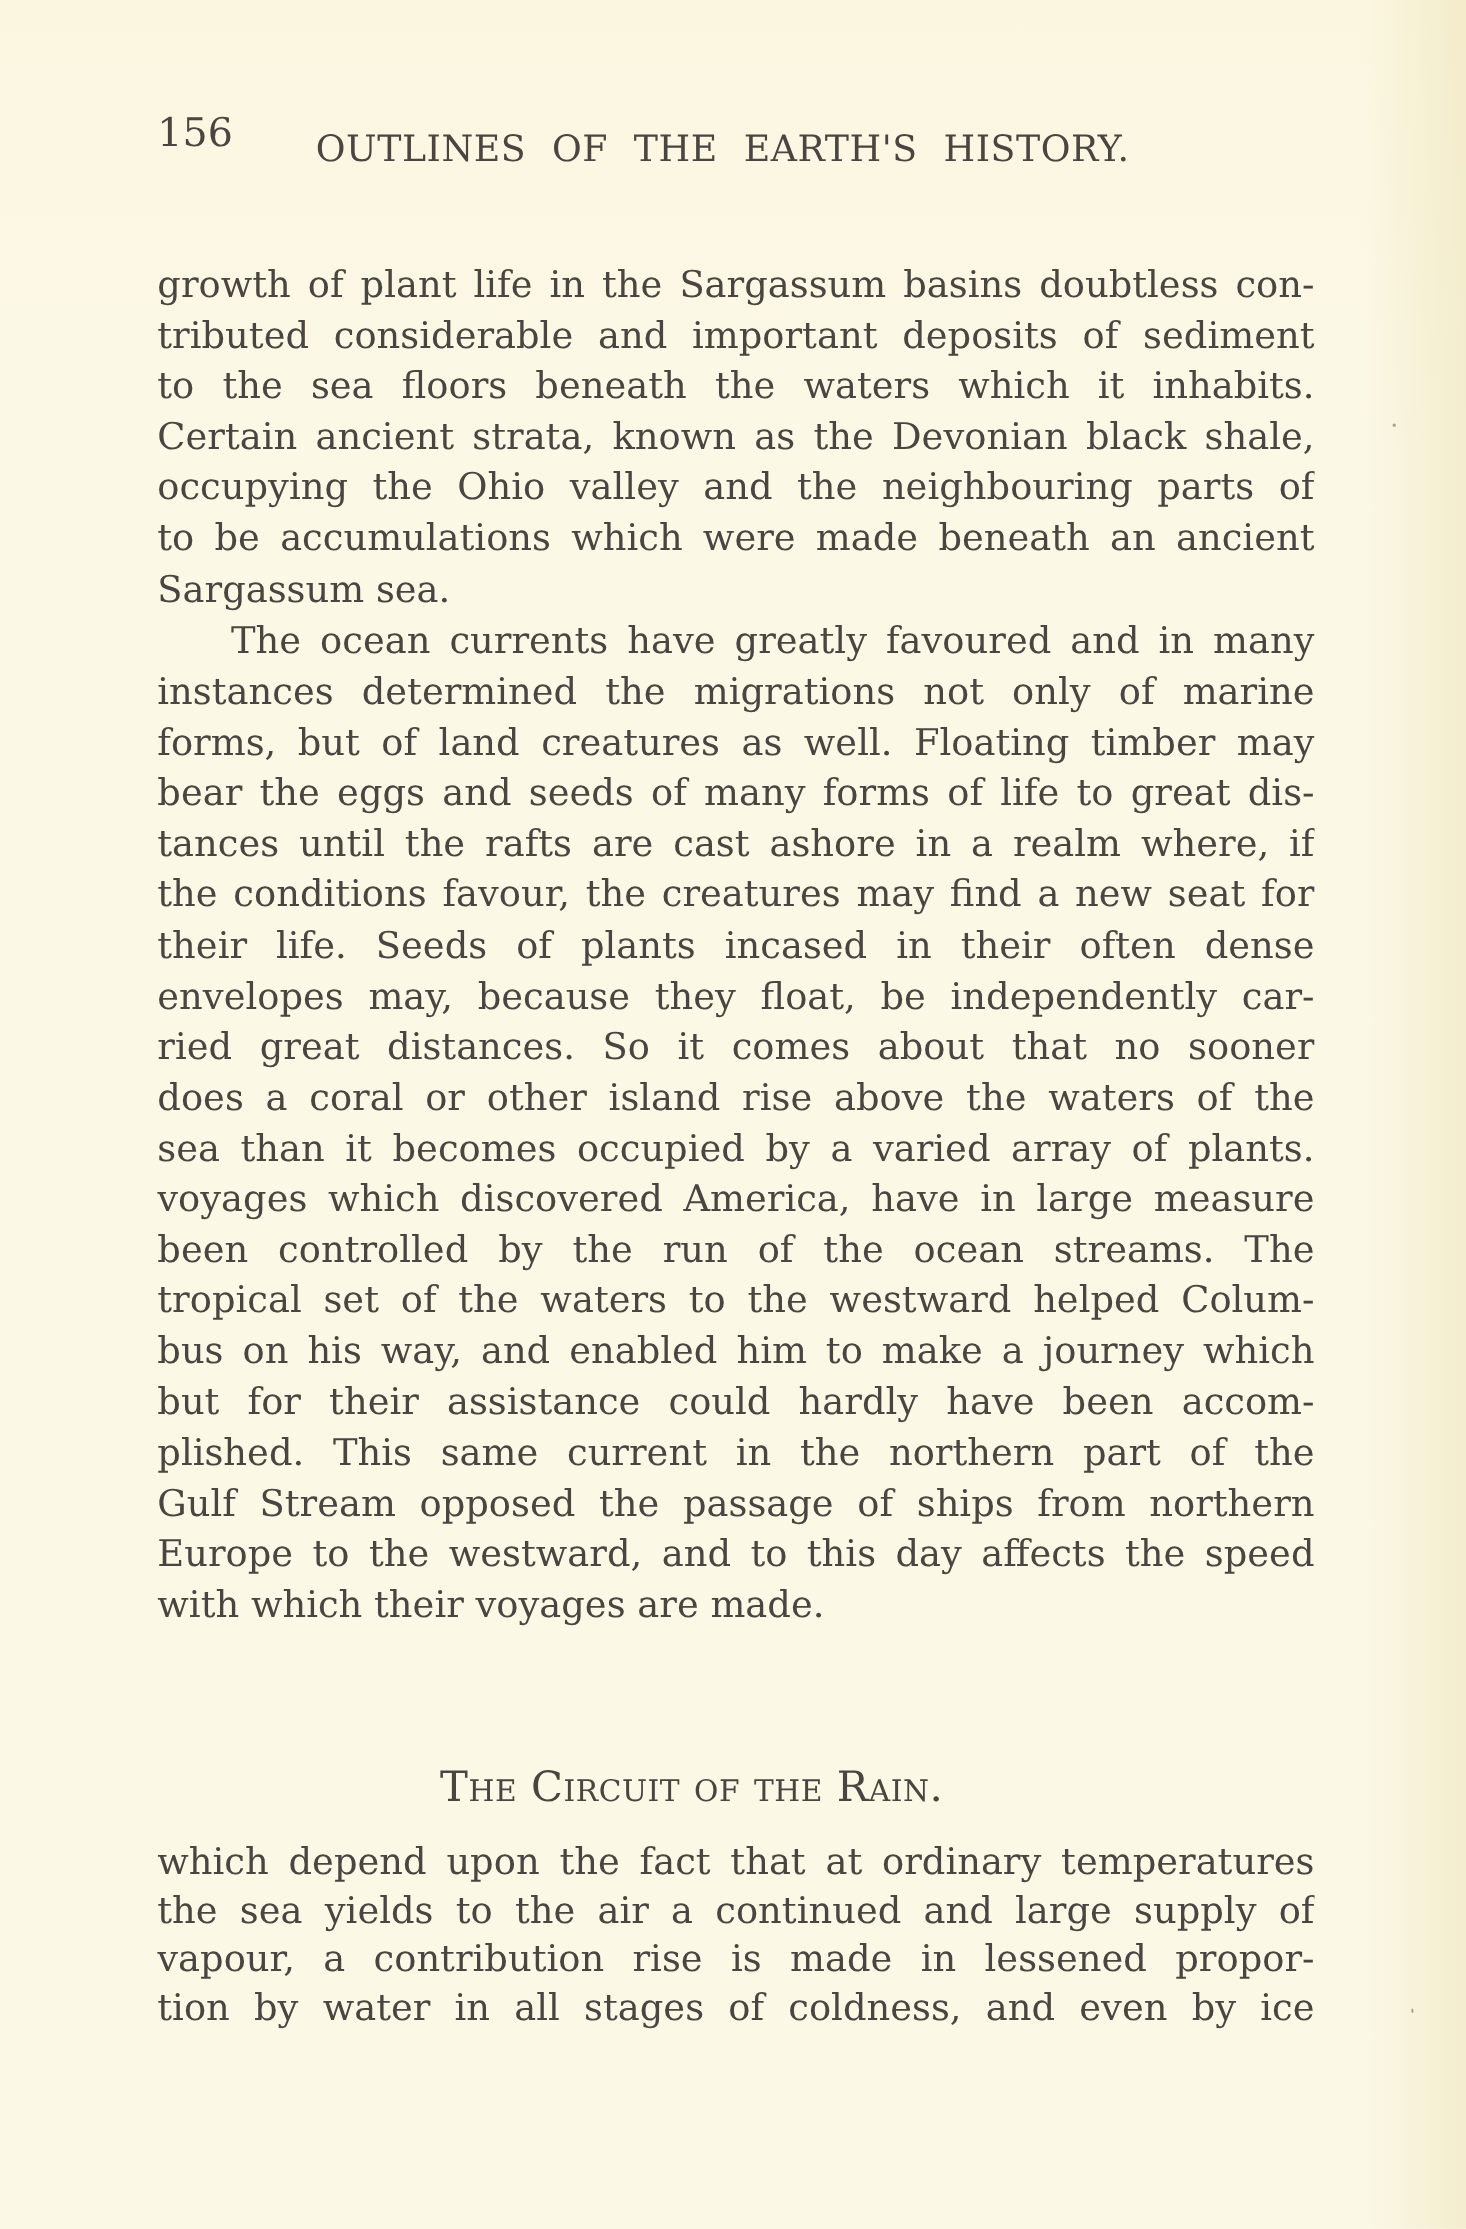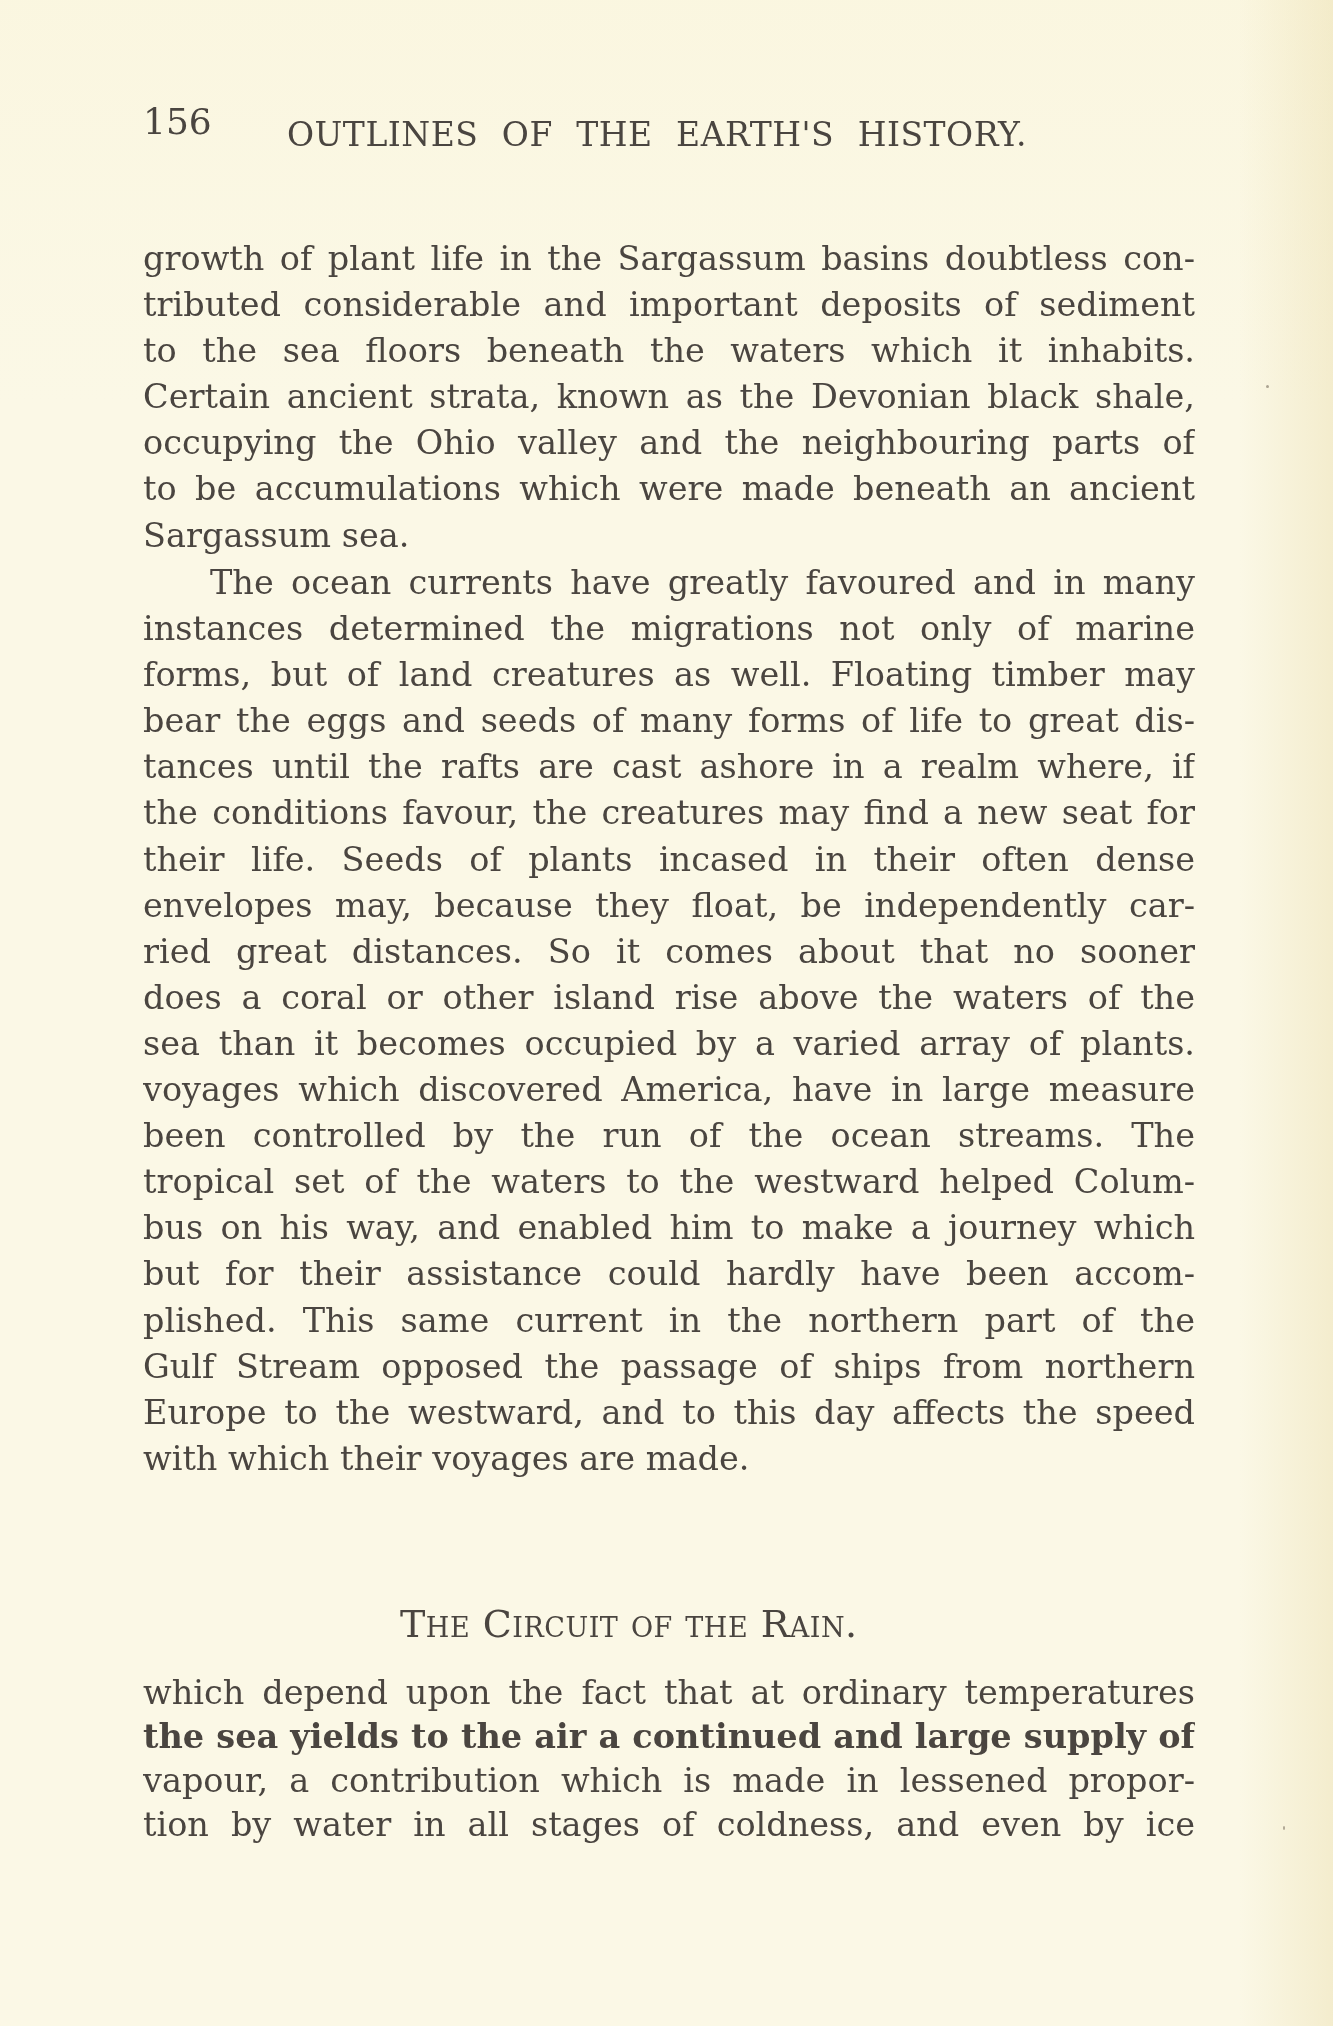--- a/index.html
+++ b/index.html
@@ -144,20 +144,20 @@
     <span class="line-wrap">plished.  This same current in the northern part of the</span>
     <span class="line-wrap">Gulf Stream opposed the passage of ships from northern</span>
     <span class="line-wrap">Europe to the westward, and to this day affects the speed</span>
     <span class="line last">with which their voyages are made.</span>
   </div>
 
   <div class="section-heading">The Circuit of the Rain.</div>
 
   <div class="body-block" style="top: 1671px;">
     <span class="line-wrap" style="height:44px; line-height:44px;">which depend upon the fact that at ordinary temperatures</span>
-    <span class="line-wrap" style="height:44px; line-height:44px;font-weight:bold;">the sea yields to the air a continued and large supply of</span>
-    <span class="line-wrap" style="height:44px; line-height:44px;">vapour, a contribution which is made in lessened propor-</span>
+    <span class="line-wrap" style="height:44px; line-height:44px;">the sea yields to the air a continued and large supply of</span>
+    <span class="line-wrap" style="height:44px; line-height:44px;">vapour, a contribution rise is made in lessened propor-</span>
     <span class="line-wrap" style="height:44px; line-height:44px;">tion by water in all stages of coldness, and even by ice</span>
   </div>
 
   <div class="speck" style="left: 1266px; top: 385px;"></div>
   <div class="speck" style="left: 1283px; top: 1826px; width:2px; height:4px;"></div>
 </div>
 
 </body></html>

